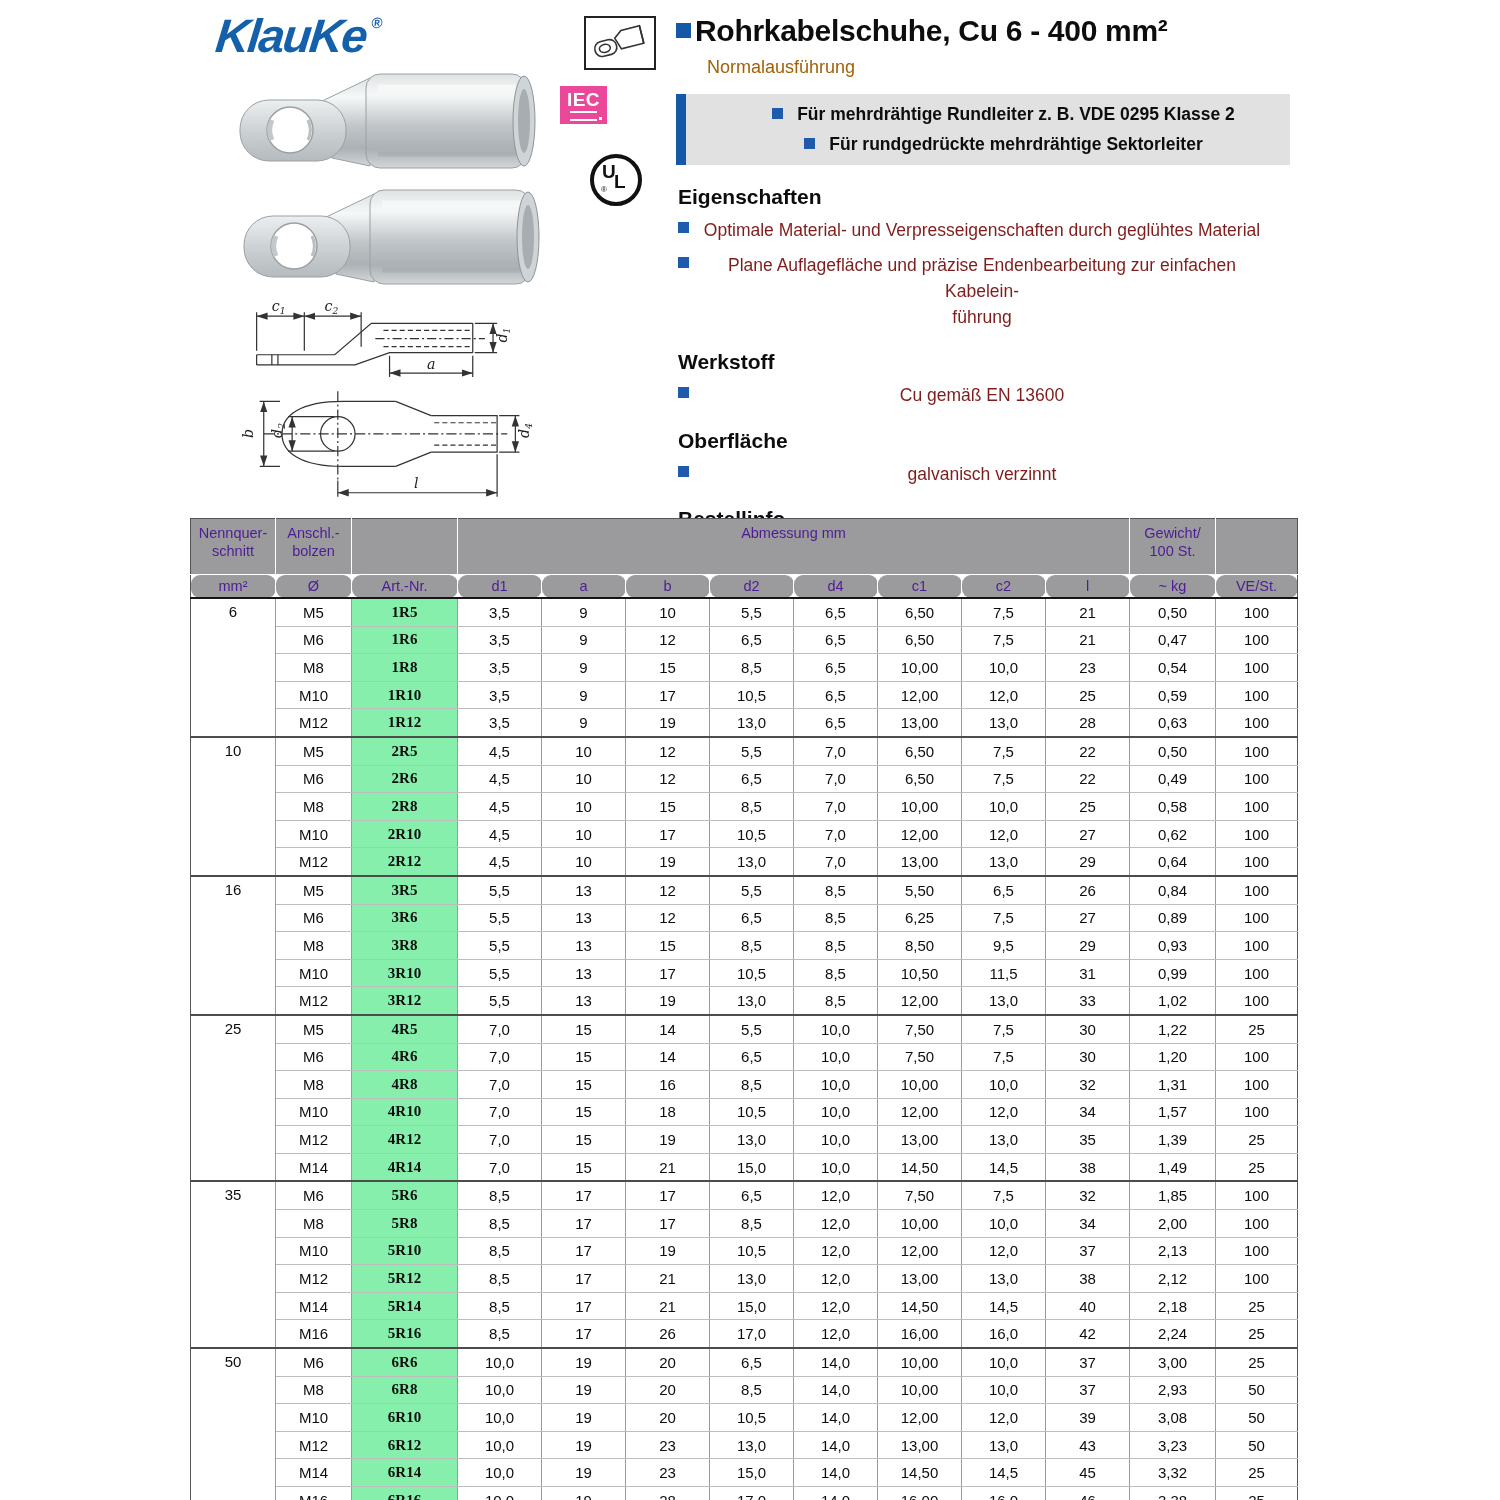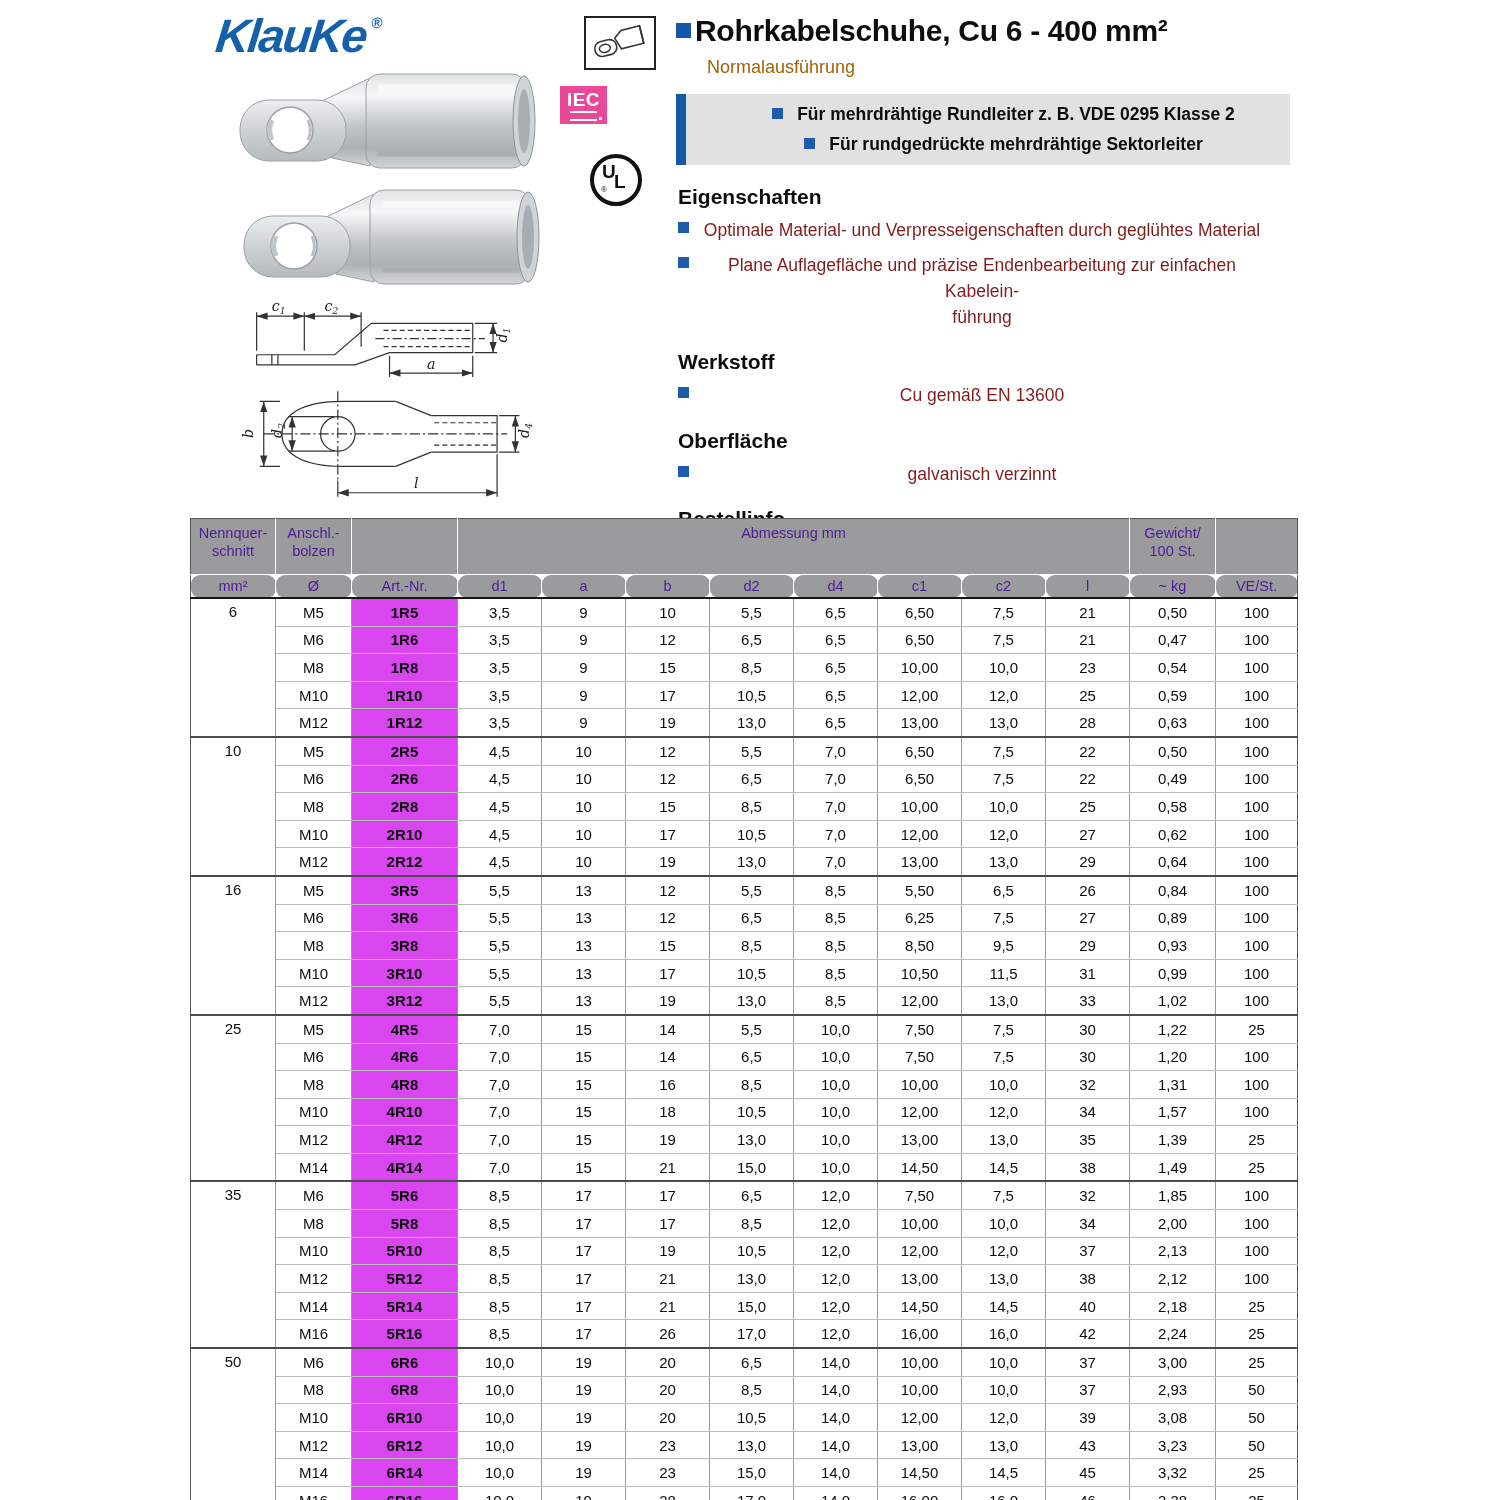--- a/index.html
+++ b/index.html
@@ -50,21 +50,21 @@
   .spec-table th { background:#9b9b9d; color:#4c1d95; font-weight:normal; text-align:center;
                    border-right:1px solid #fff; border-bottom:1px solid #fff; padding:0; }
   .spec-table th:last-child { border-right:none; }
   .spec-table .h-top th { height:50px; vertical-align:top; padding-top:5px; font-size:14.5px; line-height:1.25; }
   .spec-table .h-units th { height:22px; font-size:14.5px; border-bottom:2.5px solid #151515;border-radius:9px; }
   .prewrap { white-space:pre-line; }
   .spec-table td { border-right:1px solid #9a9a9a; border-bottom:1px solid #bcbcbc; text-align:center;
                    height:26.6px; padding:0; color:#0d0d0d; background:#fff; }
   .spec-table td:last-child { border-right:none; }
   .spec-table tr.group-end td { border-bottom:2px solid #4c4c4c; }
-  .spec-table td.art { background:#d946ef; font-weight:bold; }
+  .spec-table td.art { background:#86efac; font-weight:bold;font-family:Liberation Serif, serif; }
   .spec-table td.size-cell { vertical-align:top; padding-top:4px; border-bottom:2px solid #4c4c4c; }
 </style>
 </head>
 <body>
 
 <div id="page">
 
   <div class="logo"><span>KlauKe</span><sup>®</sup></div>
 
   <svg class="photos" width="322" height="234" viewBox="0 0 322 234">

